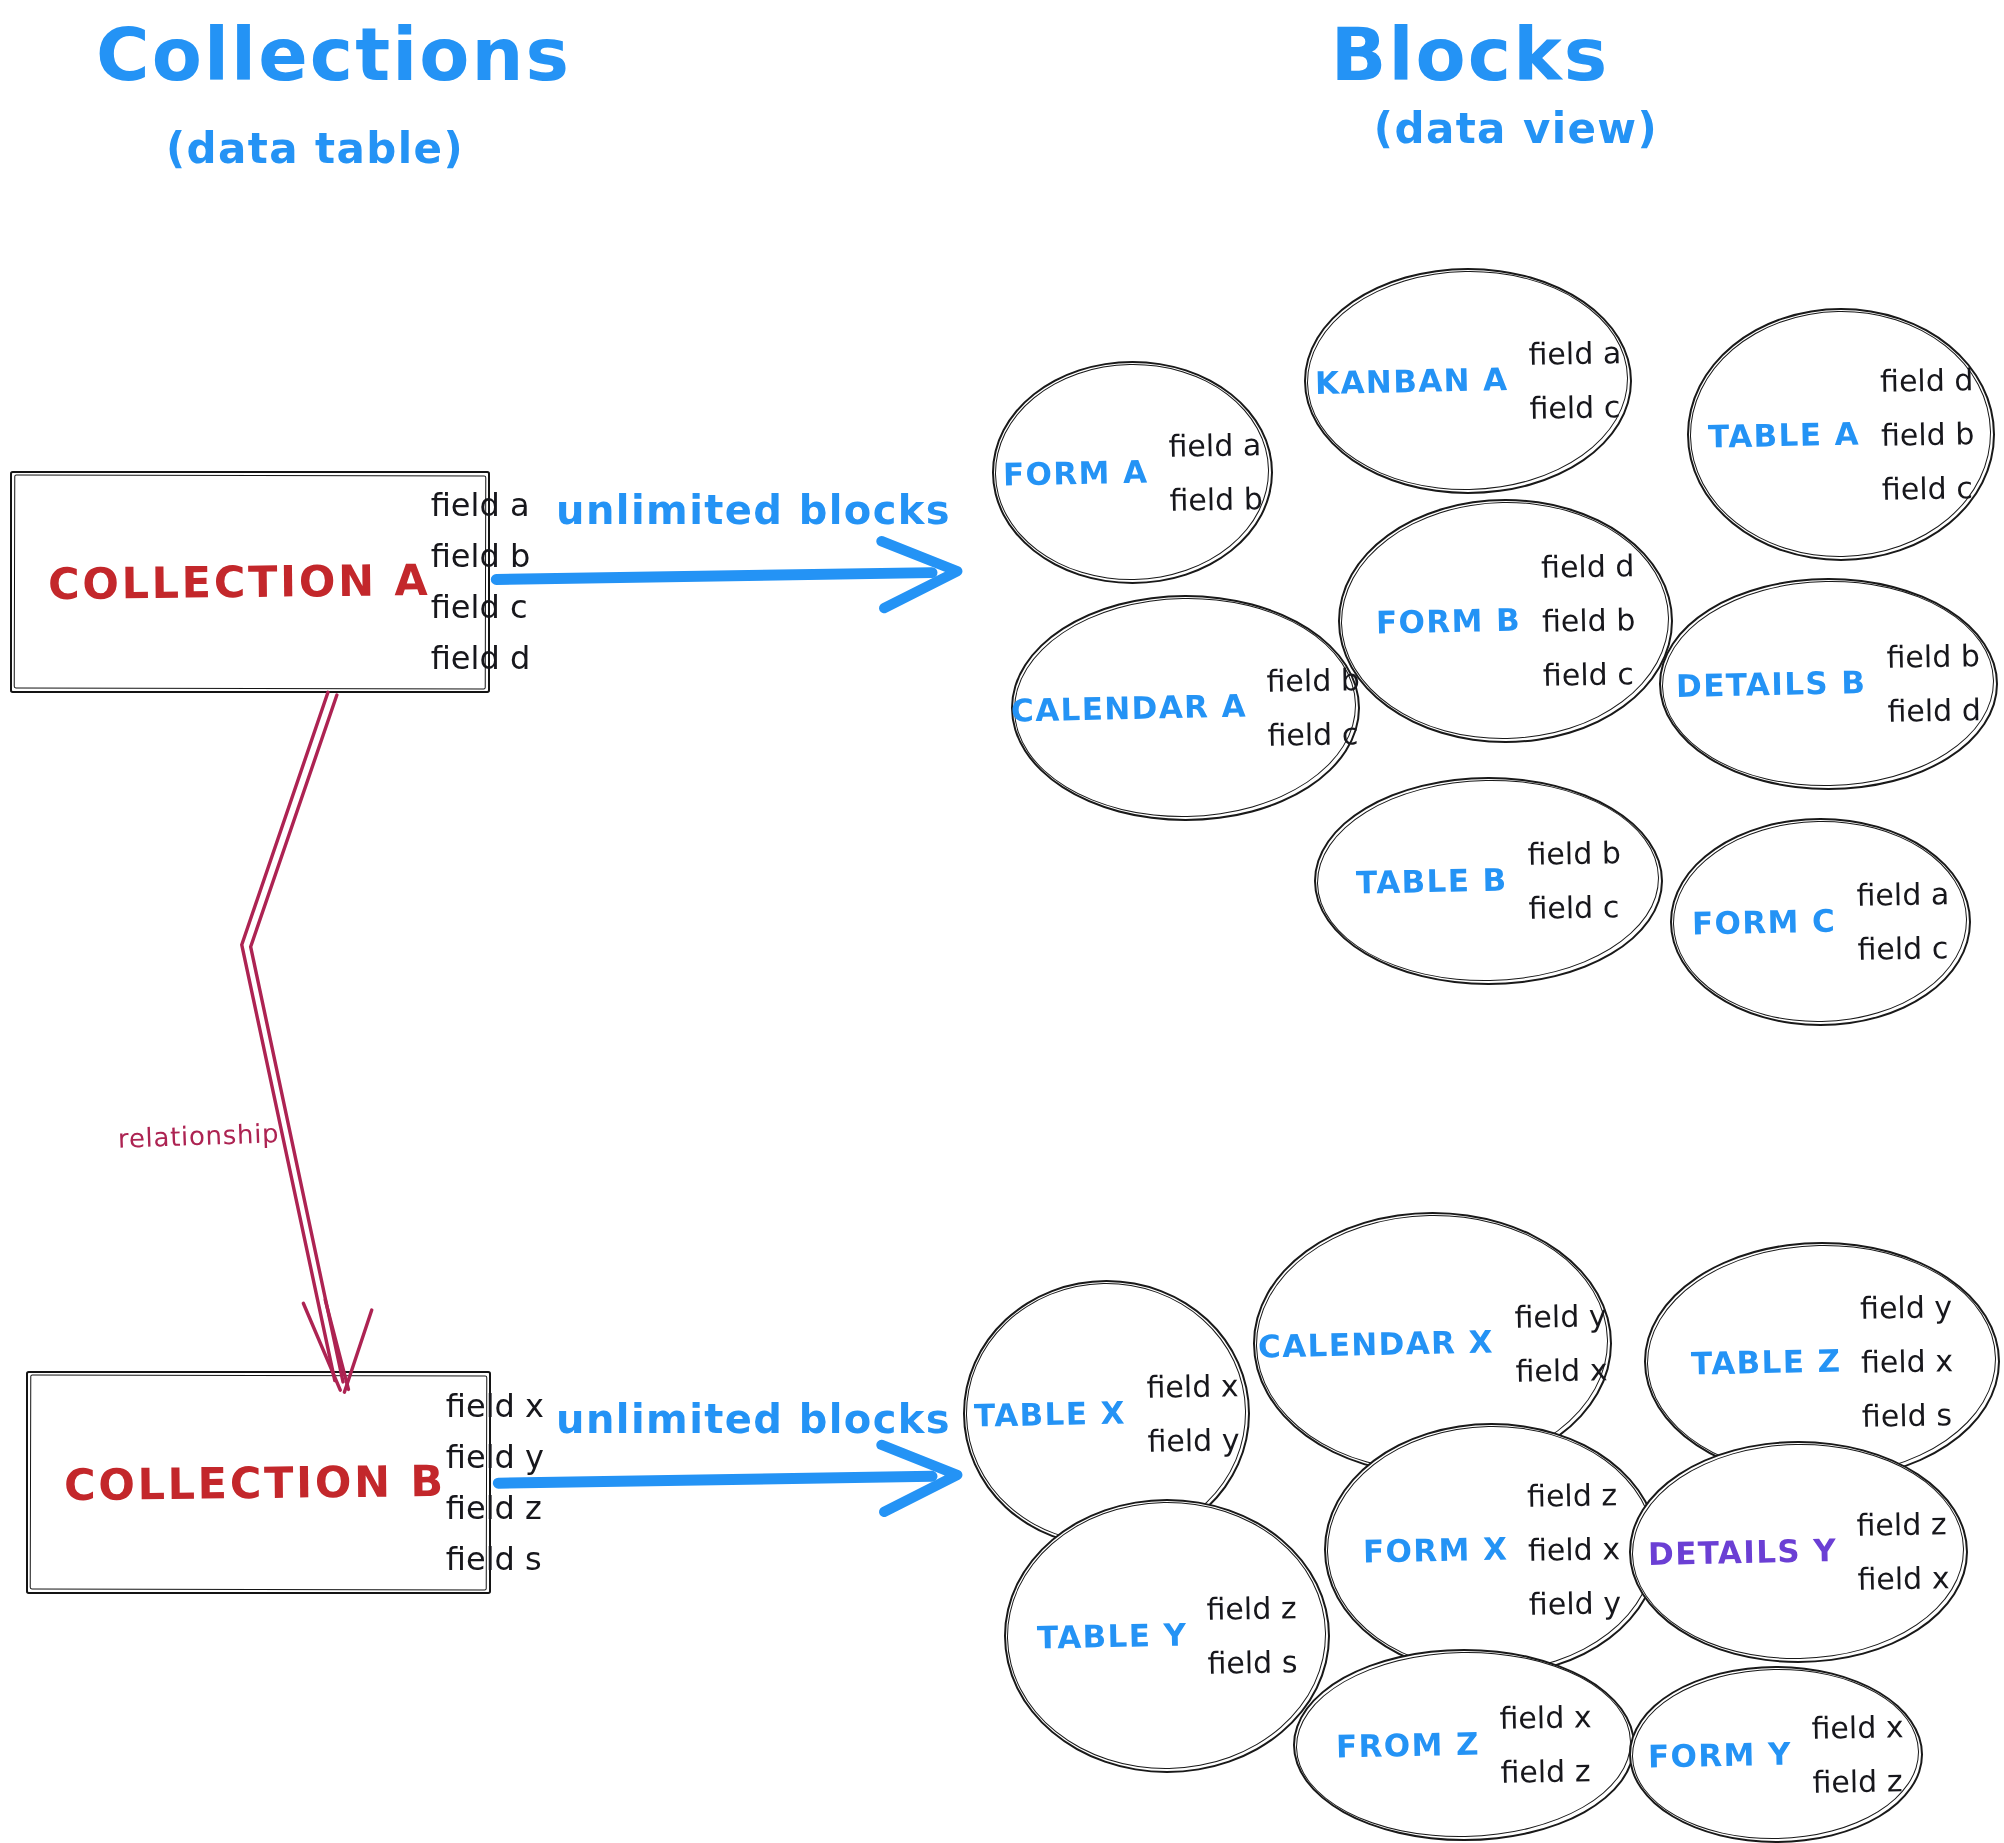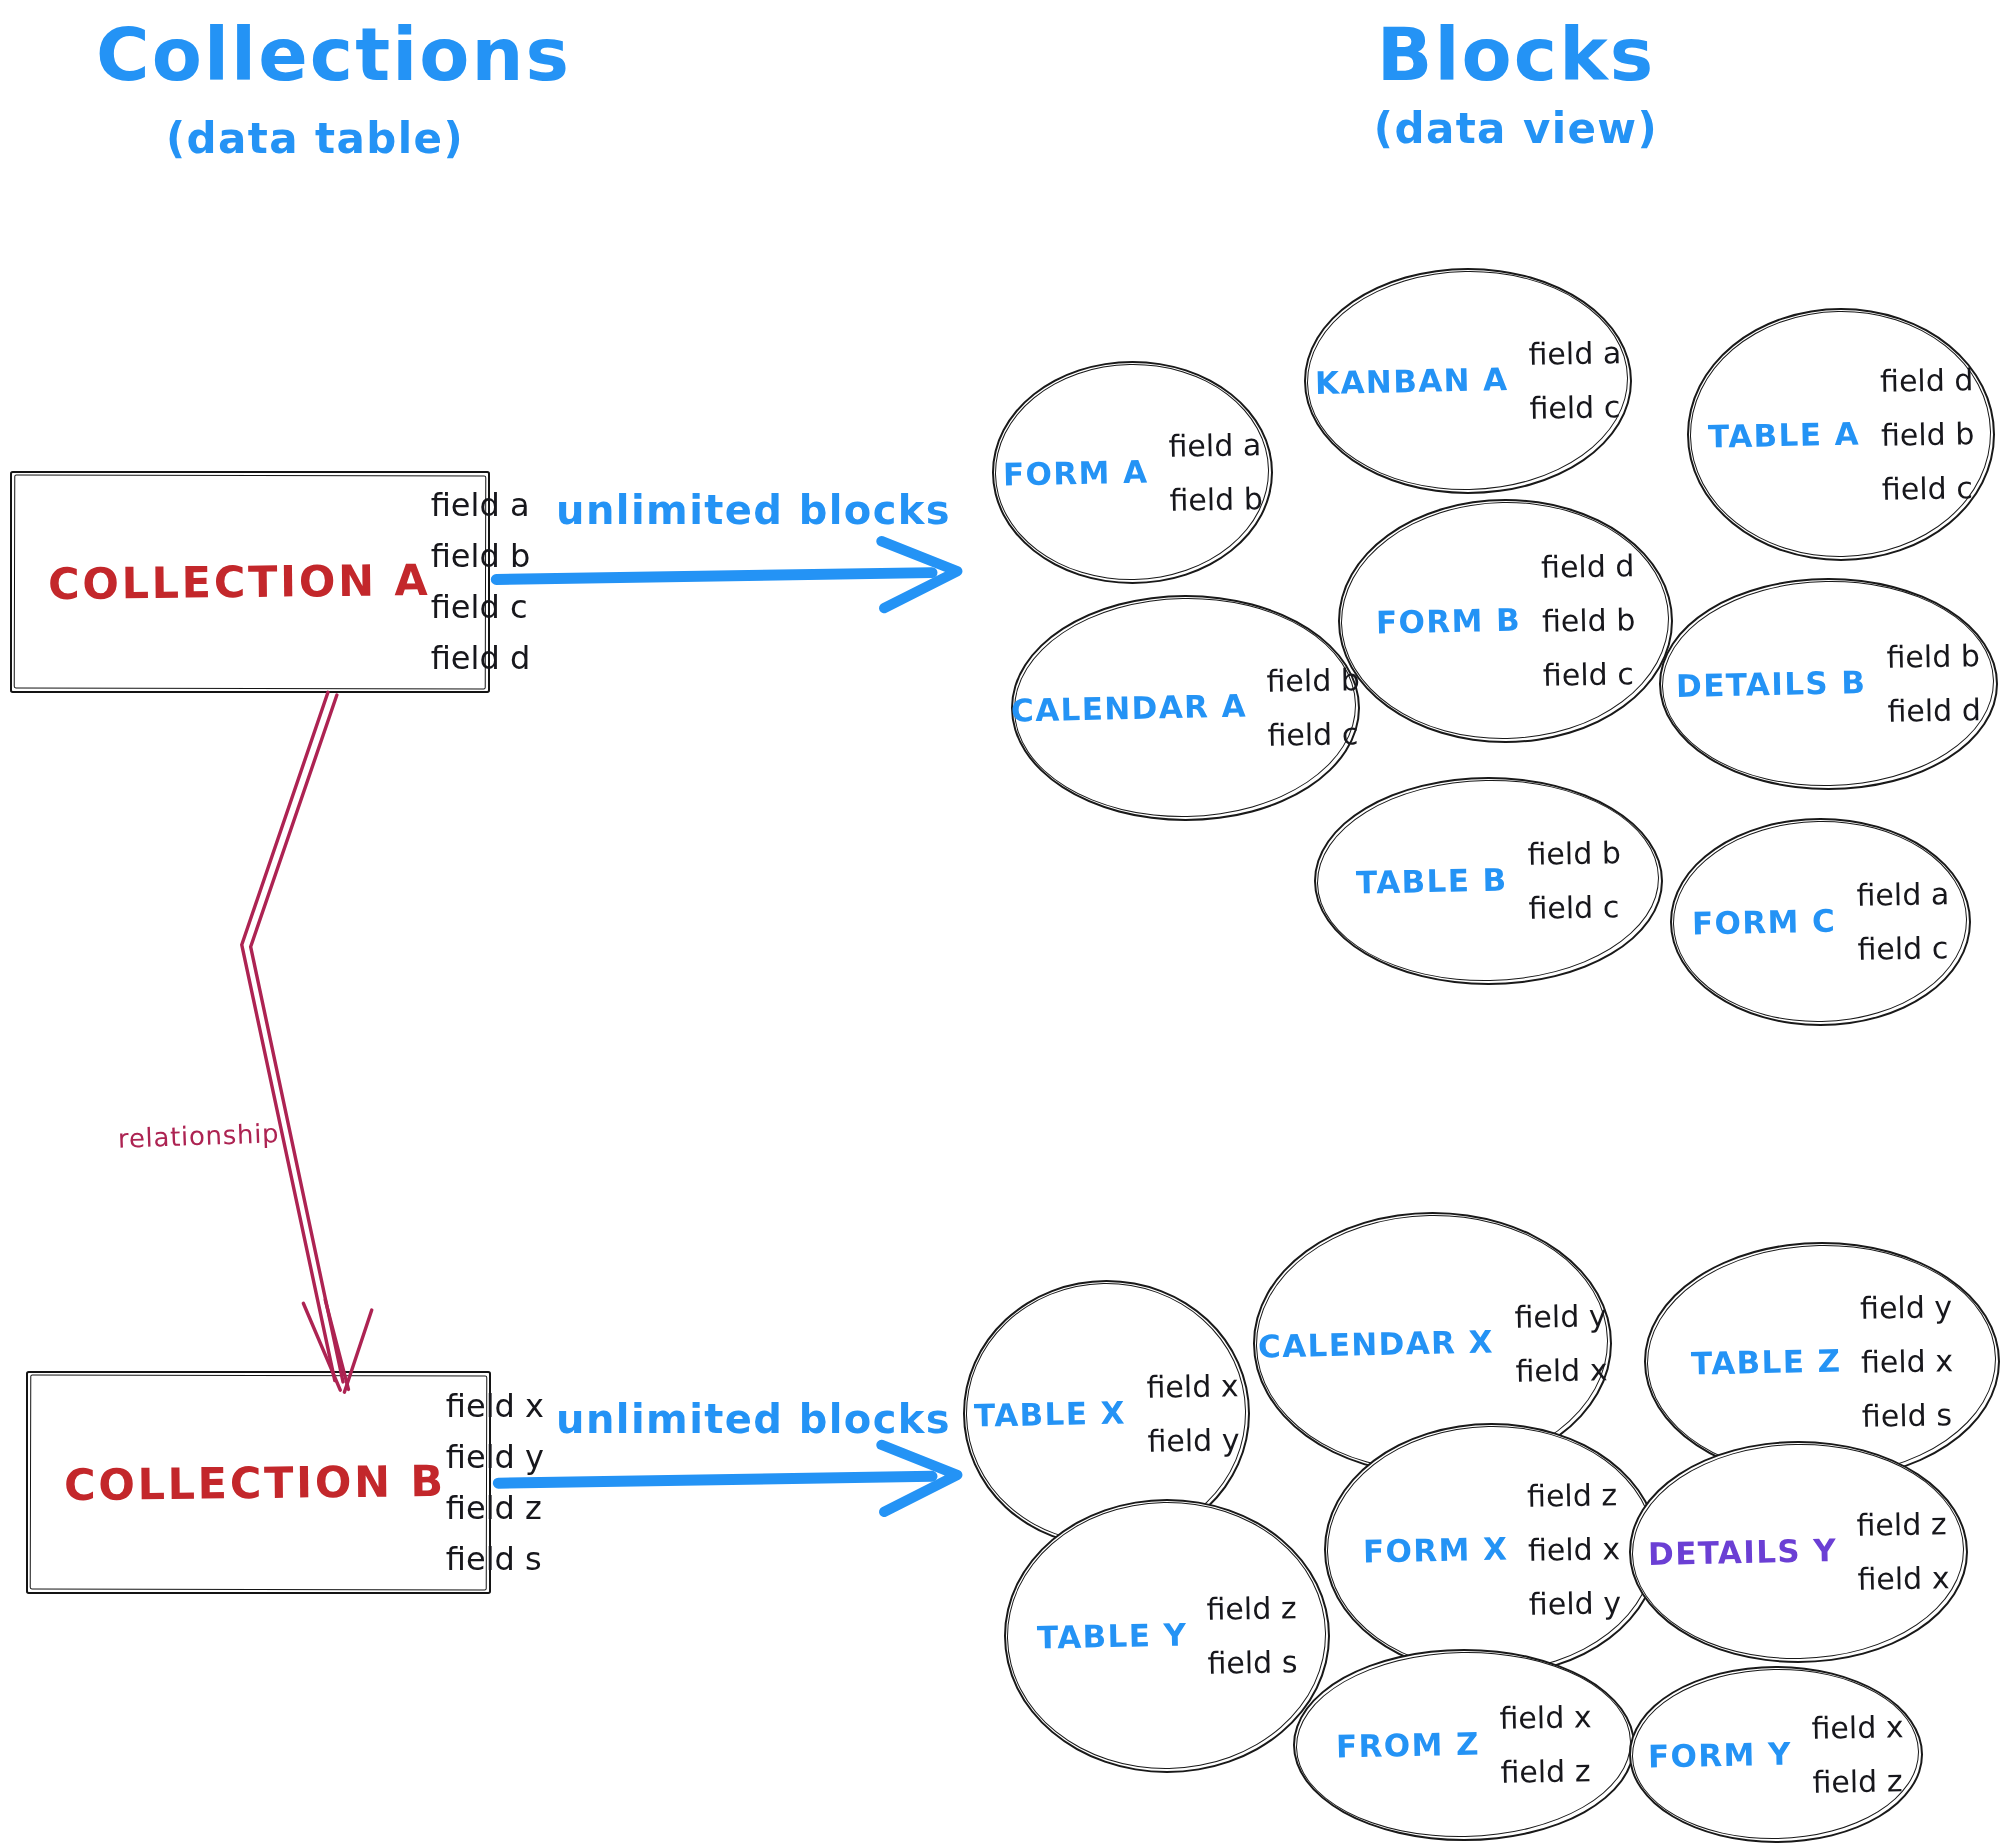--- a/index.html
+++ b/index.html
@@ -62,23 +62,23 @@
   .bfields{
     display:flex;flex-direction:column;font-size:30px;line-height:54px;
     white-space:nowrap;transform:rotate(-1deg);
   }
   svg.overlay{position:absolute;left:0;top:0;pointer-events:none}
 </style>
 </head>
 <body>
 
 <div class="abs coltitle" style="left:96px;top:12.3px;width:438px">Collections</div>
-<div class="abs colsub" style="left:96px;top:114px;width:438px">(data table)</div>
-
-<div class="abs coltitle" style="left:1297px;top:12.3px;width:438px">Blocks</div>
+<div class="abs colsub" style="left:96px;top:124px;width:438px">(data table)</div>
+
+<div class="abs coltitle" style="left:1251px;top:12.3px;width:438px">Blocks</div>
 <div class="abs colsub" style="left:1297px;top:104px;width:438px">(data view)</div>
 
 <div class="rect" style="left:10.3px;top:471px;width:480px;height:222px">
   <span class="cname">COLLECTION A</span>
   <span class="cfields">
     <span style="display:block">field a</span>
     <span style="display:block">field b</span>
     <span style="display:block">field c</span>
     <span style="display:block">field d</span>
   </span>

